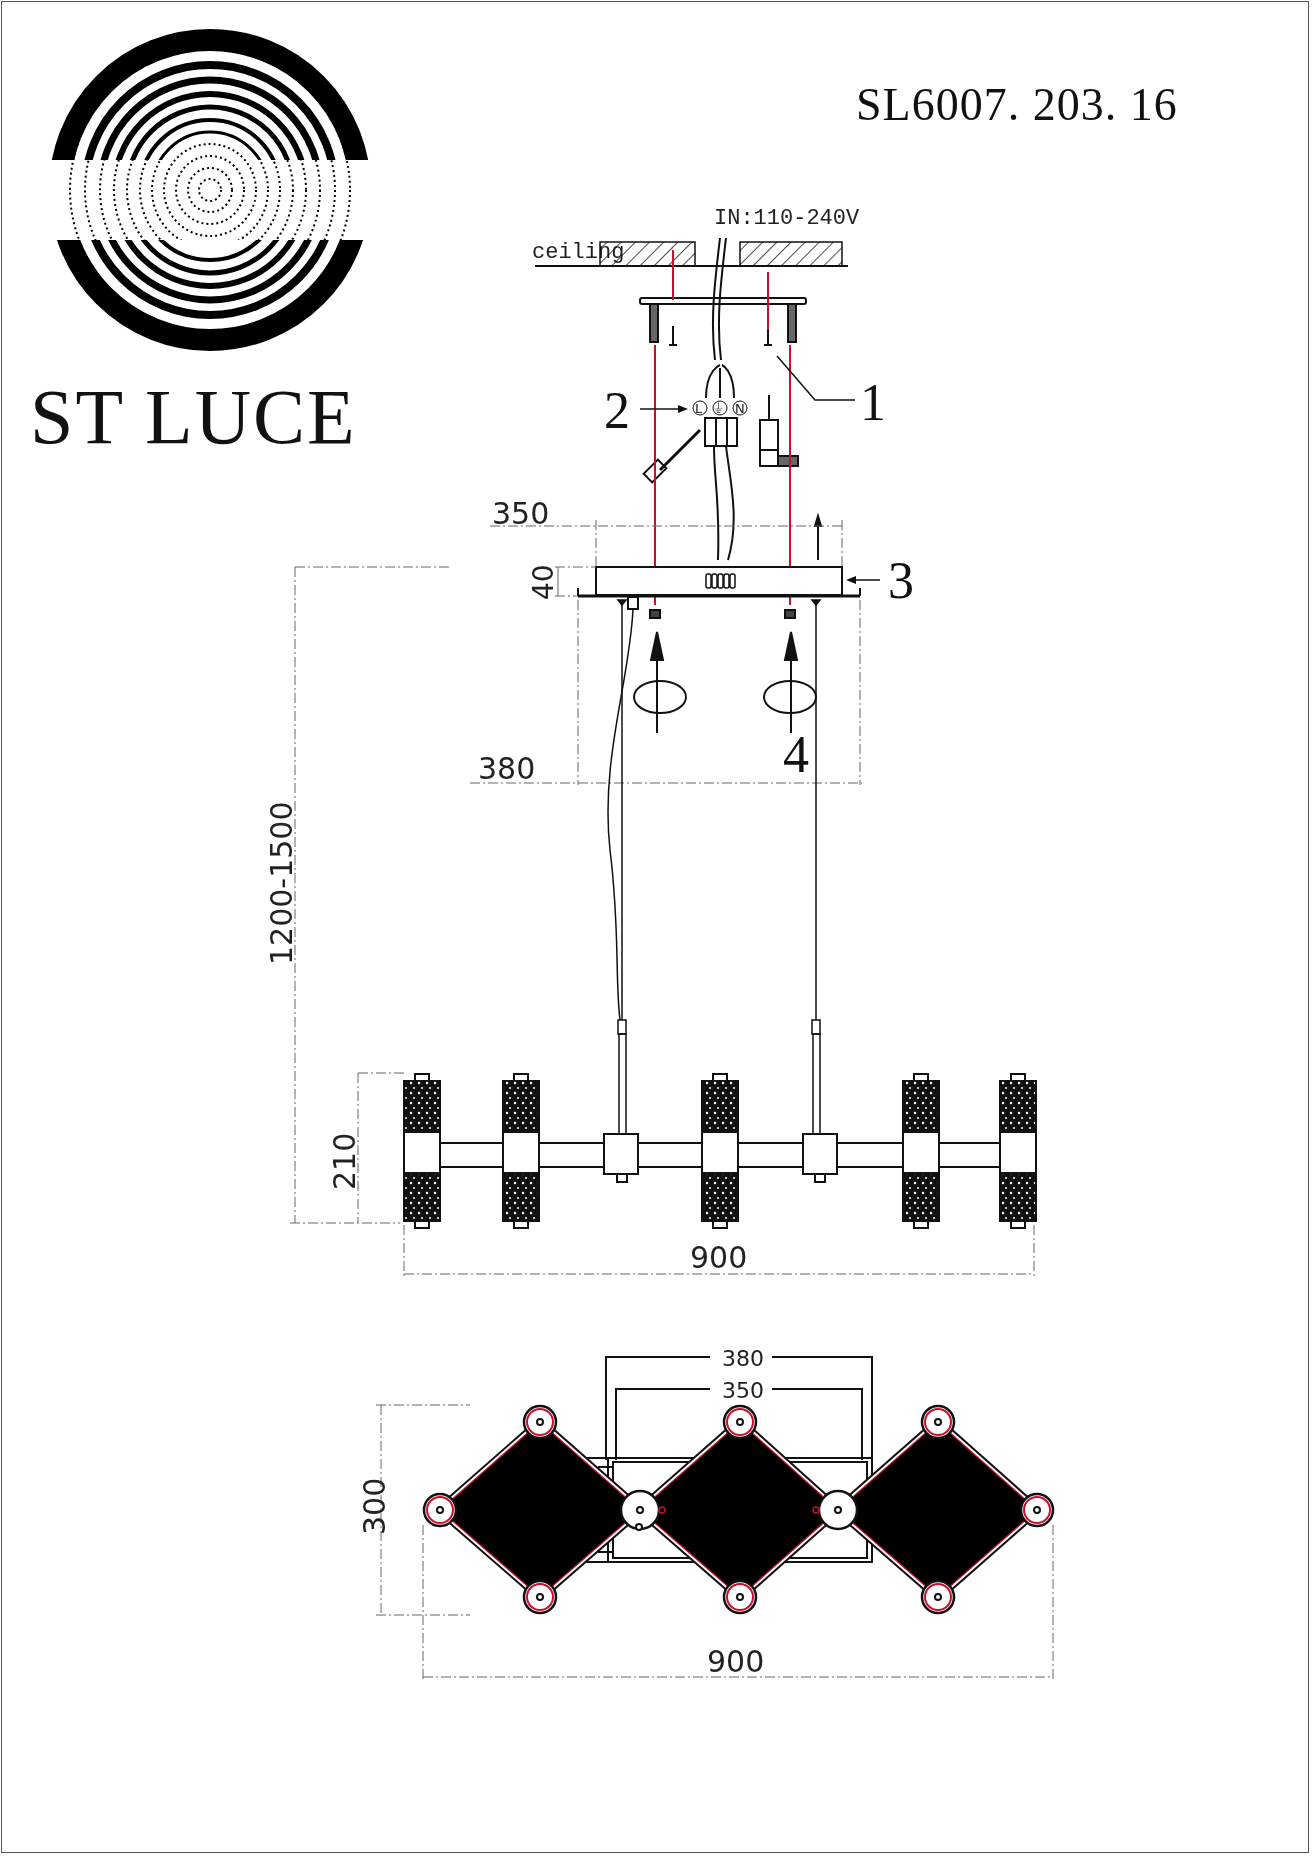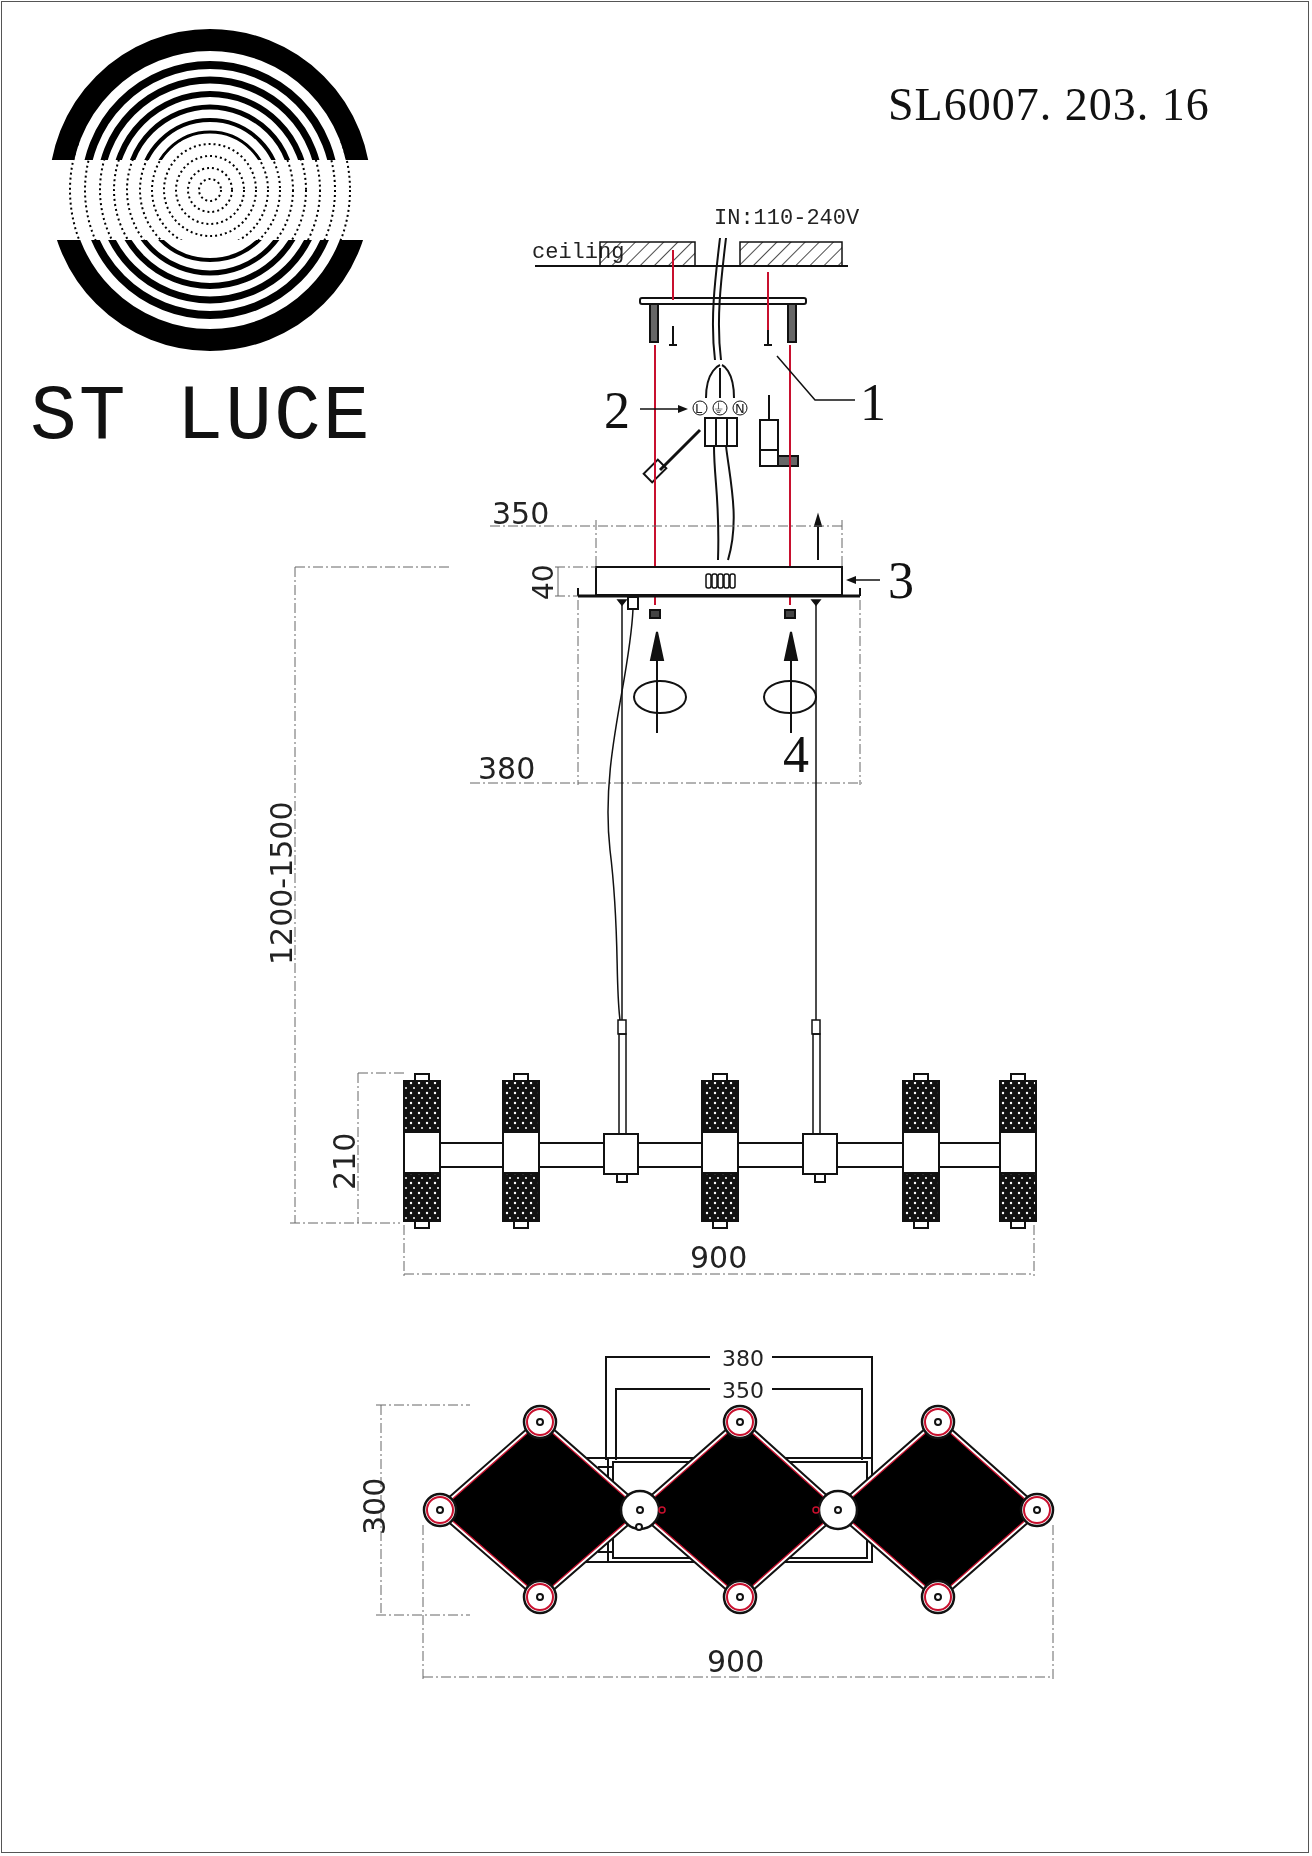--- a/index.html
+++ b/index.html
@@ -1,19 +1,19 @@
 <!DOCTYPE html>
 <html><head>
 <meta charset="utf-8">
 <style>
   html, body { margin: 0; padding: 0; background: #ffffff; }
   body { width: 1312px; height: 1856px; position: relative; overflow: hidden; font-family: "DejaVu Sans", sans-serif; }
   .frame { position: absolute; left: 1px; top: 1px; width: 1308px; height: 1852px; border: 1px solid #555; box-sizing: border-box; }
-  .model { position: absolute; left: 888px; top: 78px; font-family: "Liberation Serif", serif; font-size: 46px; color: #111; letter-spacing: 1px; }
-  .brand { position: absolute; left: 30px; top: 378px; font-family: Liberation Mono, monospace; font-size: 78px; color: #111; letter-spacing: 2px; line-height: 1; }
+  .model { position: absolute; left: 856px; top: 78px; font-family: "Liberation Serif", serif; font-size: 46px; color: #111; letter-spacing: 1px; }
+  .brand { position: absolute; left: 30px; top: 378px; font-family: Liberation Serif, serif; font-size: 78px; color: #111; letter-spacing: 2px; line-height: 1; }
   svg.drawing { position: absolute; left: 0; top: 0; }
   .dimtext { font-family: "DejaVu Sans", sans-serif; fill: #222; }
   .serif { font-family: "Liberation Serif", serif; fill: #111; }
   .mono { font-family: "Liberation Mono", monospace; fill: #222; }
 </style>
 </head>
 <body>
 
 <div class="frame"></div>
 

